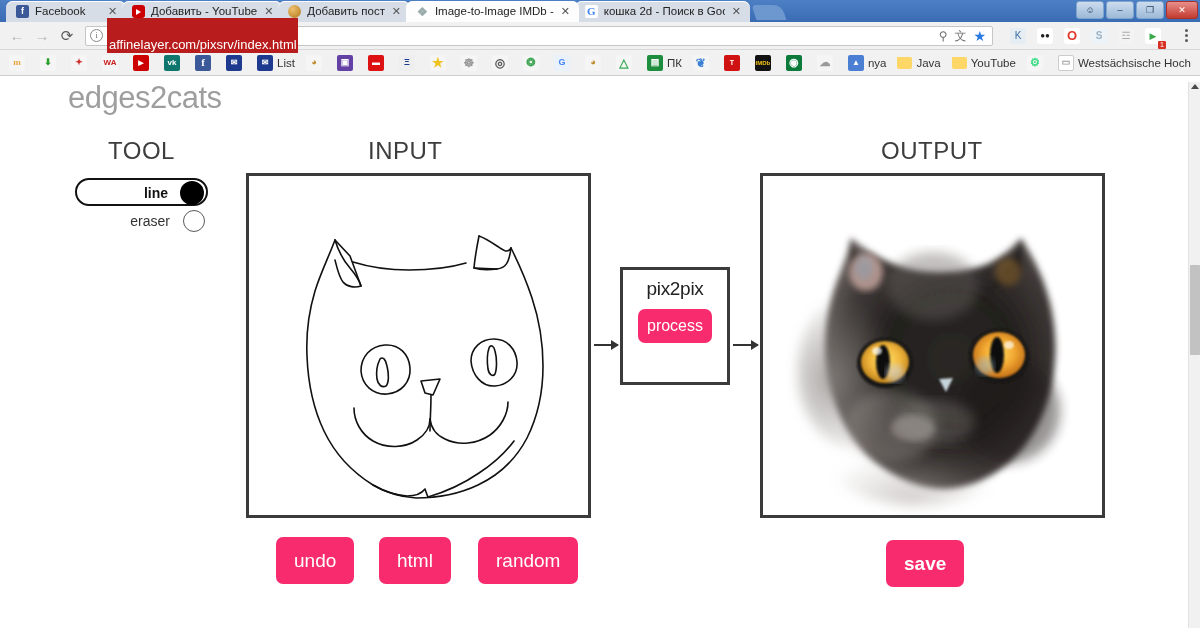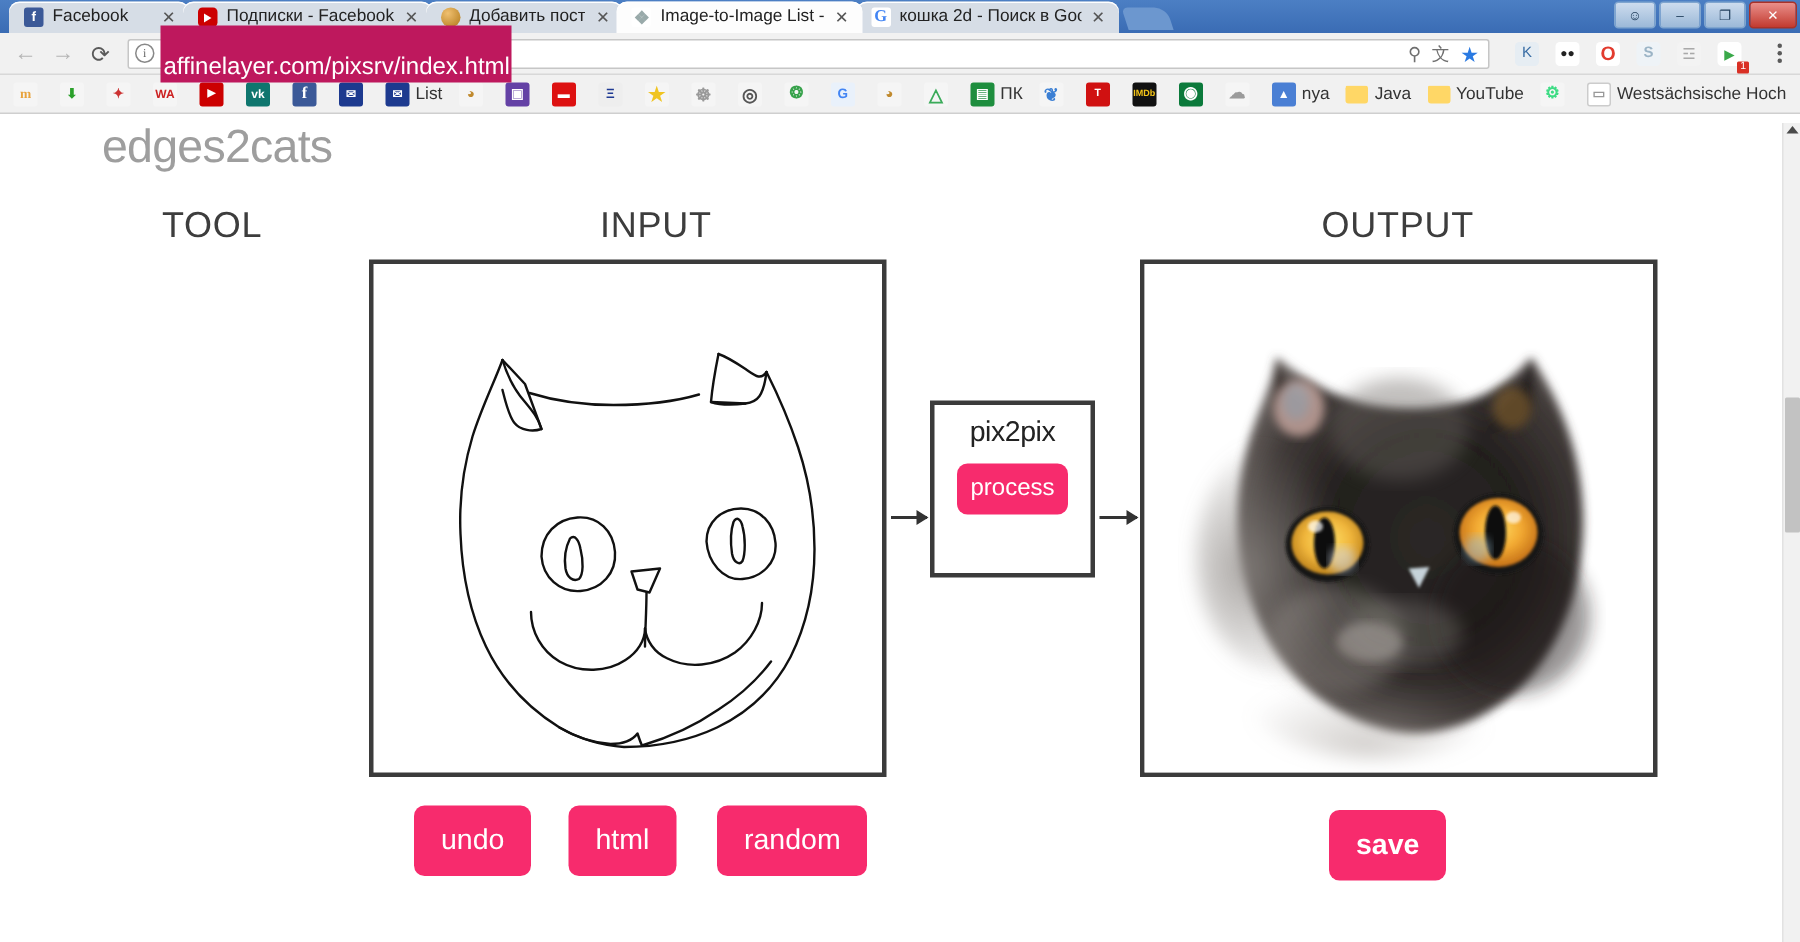--- a/index.html
+++ b/index.html
@@ -76,21 +76,21 @@
     flex:1;height:20px;background:#fff;border:1px solid #c6c6c6;border-radius:2px;
     display:flex;align-items:center;padding:0 4px;margin:0 4px;box-sizing:border-box;
     gap:4px;position:relative;
   }
   .info-icon{
     width:11px;height:11px;border:1px solid #888;border-radius:50%;
     font-size:8px;color:#666;display:flex;align-items:center;justify-content:center;
     flex:0 0 11px;font-family:"Liberation Serif",serif;line-height:1;
   }
   .url{
-    font-size:16px;color:#fff;background:#be185d;padding:19px 1px 1px 2px;
+    font-size:13px;color:#fff;background:#b91c1c;padding:19px 1px 1px 2px;
     white-space:nowrap;
   }
   .omni-right{display:flex;align-items:center;gap:7px;margin-left:auto;padding-right:2px;}
   .omni-ic{font-size:12px;color:#6f6f6f;line-height:1;}
   .star{color:#2a7ae2;font-size:14px;}
   .ext-area{display:flex;align-items:center;gap:11px;padding-left:10px;}
   .ext{width:16px;height:16px;border-radius:3px;display:flex;align-items:center;justify-content:center;font-size:10px;color:#fff;position:relative;}
   .ext-badge{
     position:absolute;right:-5px;bottom:-5px;background:#d93025;color:#fff;
     font-size:7px;line-height:8px;padding:0 2px;border-radius:1px;
@@ -128,21 +128,21 @@
   .logo{
     position:absolute;left:68px;top:-2px;
     font-size:31px;color:#9e9e9e;letter-spacing:-0.5px;
     font-family:"Liberation Sans",sans-serif;
   }
   .heading{
     position:absolute;font-size:24px;color:#3d3d3d;
     font-family:"Liberation Sans",sans-serif;letter-spacing:0.5px;
   }
   #h-tool{left:108px;top:55px;}
-  #h-input{left:400px;top:55px;}
+  #h-input{left:368px;top:55px;}
   #h-output{left:881px;top:55px;}
 
   
   .tool-wrap{position:absolute;left:75px;top:96px;width:135px;}
   .tool-pill{
     width:133px;height:28px;border:2px solid #111;border-radius:16px;
     background:#fff;box-sizing:border-box;position:relative;
   }
   .tool-pill .lbl{
     position:absolute;right:38px;top:5px;font-size:14px;font-weight:bold;color:#111;
@@ -225,33 +225,33 @@
   <div class="tabstrip">
 
     <div class="tab">
       <span class="favicon fav-fb">f</span>
       <span class="tab-title">Facebook</span>
       <span class="tab-close">✕</span>
     </div>
 
     <div class="tab">
       <span class="favicon fav-yt"></span>
-      <span class="tab-title">Подписки - Facebook</span>
+      <span class="tab-title">Добавить - YouTube</span>
       <span class="tab-close">✕</span>
     </div>
 
     <div class="tab">
       <span class="favicon fav-ball"></span>
       <span class="tab-title">Добавить пост</span>
       <span class="tab-close">✕</span>
     </div>
 
     <div class="tab active">
       <span class="favicon fav-img">❖</span>
-      <span class="tab-title">Image-to-Image List -</span>
+      <span class="tab-title">Image-to-Image IMDb -</span>
       <span class="tab-close">✕</span>
     </div>
 
     <div class="tab">
       <span class="favicon fav-g">G</span>
       <span class="tab-title">кошка 2d - Поиск в Goo</span>
       <span class="tab-close">✕</span>
     </div>
 
     <div class="newtab"></div>
@@ -428,20 +428,30 @@
   </div>
 
   <div class="page">
 
     <div class="logo">edges2cats</div>
 
     <div class="heading" id="h-tool">TOOL</div>
     <div class="heading" id="h-input">INPUT</div>
     <div class="heading" id="h-output">OUTPUT</div>
 
+    <div class="tool-wrap">
+      <div class="tool-pill">
+        <span class="lbl">line</span>
+        <span class="knob-black"></span>
+      </div>
+      <div class="tool-row2">
+        <span class="lbl">eraser</span>
+        <span class="knob-white"></span>
+      </div>
+    </div>
 
     <div class="canvas-box" id="box-input">
       <svg viewBox="0 0 339 339" xmlns="http://www.w3.org/2000/svg">
         <g fill="none" stroke="#111" stroke-width="1.6" stroke-linecap="round" stroke-linejoin="round">
 
           <path d="M86,64 C80,80 72,96 66,115 C60,135 57,158 58,180
                    C59,206 64,232 75,255 C86,278 103,296 124,309
                    C138,317 152,321 167,322
                    C188,322 210,318 229,309 C250,299 267,283 278,262
                    C289,240 294,215 294,190 C294,166 290,143 283,122

